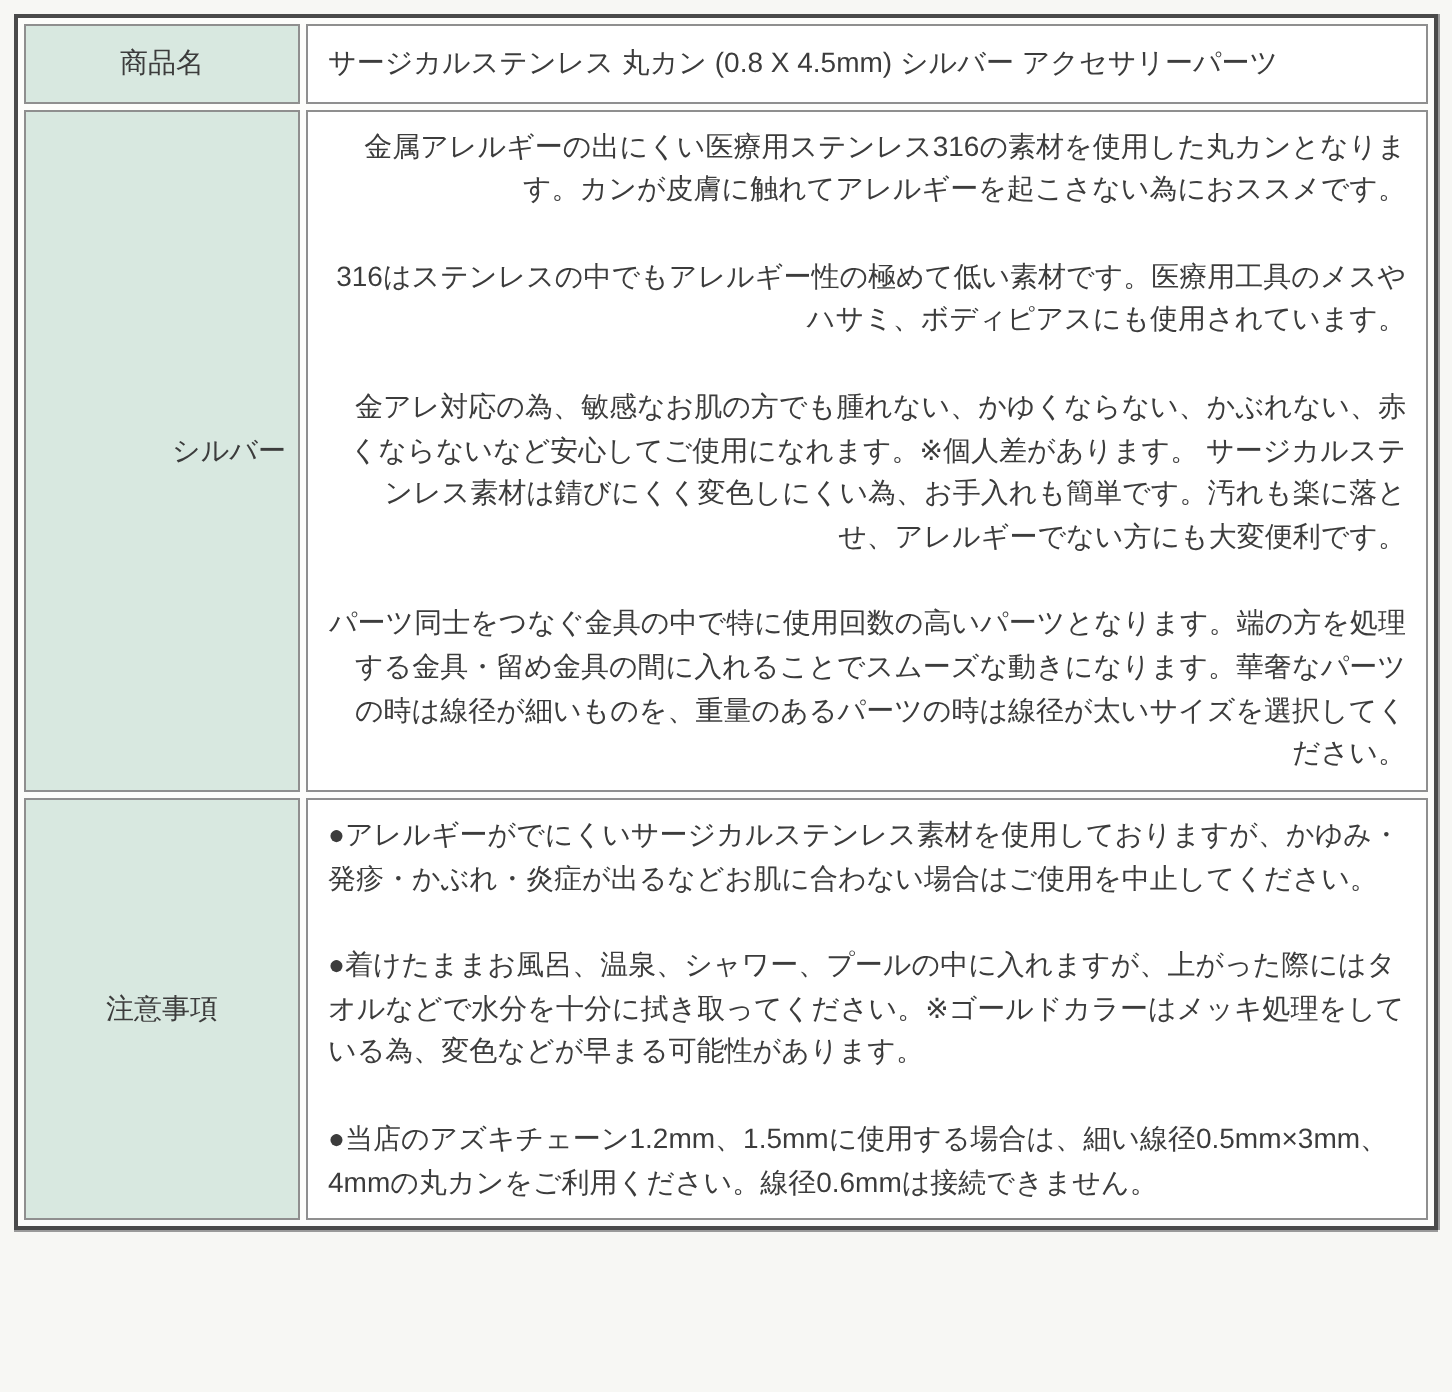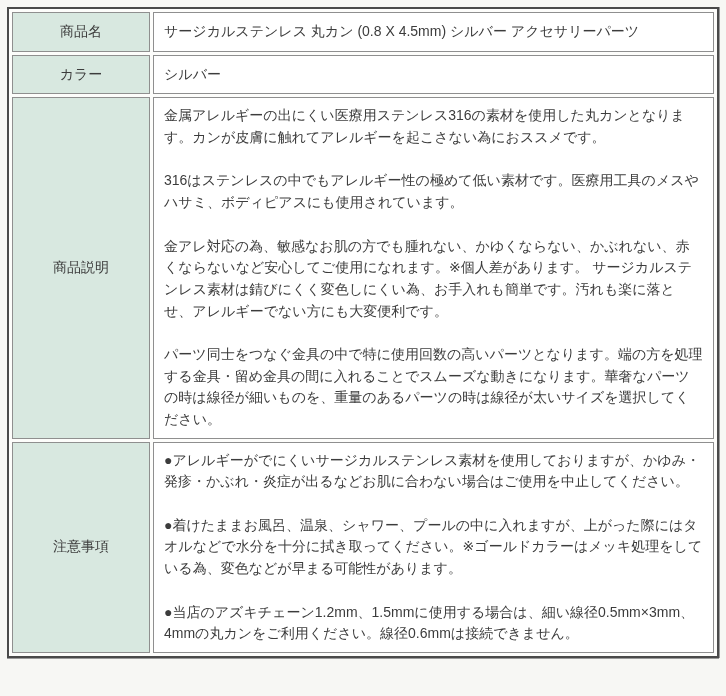--- a/index.html
+++ b/index.html
@@ -38,39 +38,35 @@
     padding: 8px 6px;
     border-color: #7f8f87 #a7b7af #a7b7af #7f8f87;
   }
   td.val {
     background: #ffffff;
     padding: 7px 10px;
     white-space: pre-line;
     border-color: #8a8a8a #ababab #ababab #8a8a8a;
   }
   tr.r-short td { height: 36px; }
-  tr.r-desc td { height: 288px; }
+  tr.r-desc td { height: 288px; text-align: right; }
   tr.r-caution td { height: 186px; }
 </style>
 </head>
 <body>
 
 <div class="page">
   <table class="spec-table">
     <tbody>
       <tr class="r-short">
         <td class="head">商品名</td>
         <td class="val">サージカルステンレス 丸カン (0.8 X 4.5mm) シルバー アクセサリーパーツ</td>
       </tr>
-      <tr class="r-short">
-        <td class="head">カラー</td>
-        <td class="val">シルバー</td>
-      </tr>
       <tr class="r-desc">
-        <td class="head">商品説明</td>
+        <td class="head">シルバー</td>
         <td class="val">金属アレルギーの出にくい医療用ステンレス316の素材を使用した丸カンとなります。カンが皮膚に触れてアレルギーを起こさない為におススメです。
 
 316はステンレスの中でもアレルギー性の極めて低い素材です。医療用工具のメスやハサミ、ボディピアスにも使用されています。
 
 金アレ対応の為、敏感なお肌の方でも腫れない、かゆくならない、かぶれない、赤くならないなど安心してご使用になれます。※個人差があります。 サージカルステンレス素材は錆びにくく変色しにくい為、お手入れも簡単です。汚れも楽に落とせ、アレルギーでない方にも大変便利です。
 
 パーツ同士をつなぐ金具の中で特に使用回数の高いパーツとなります。端の方を処理する金具・留め金具の間に入れることでスムーズな動きになります。華奢なパーツの時は線径が細いものを、重量のあるパーツの時は線径が太いサイズを選択してください。</td>
       </tr>
       <tr class="r-caution">
         <td class="head">注意事項</td>

